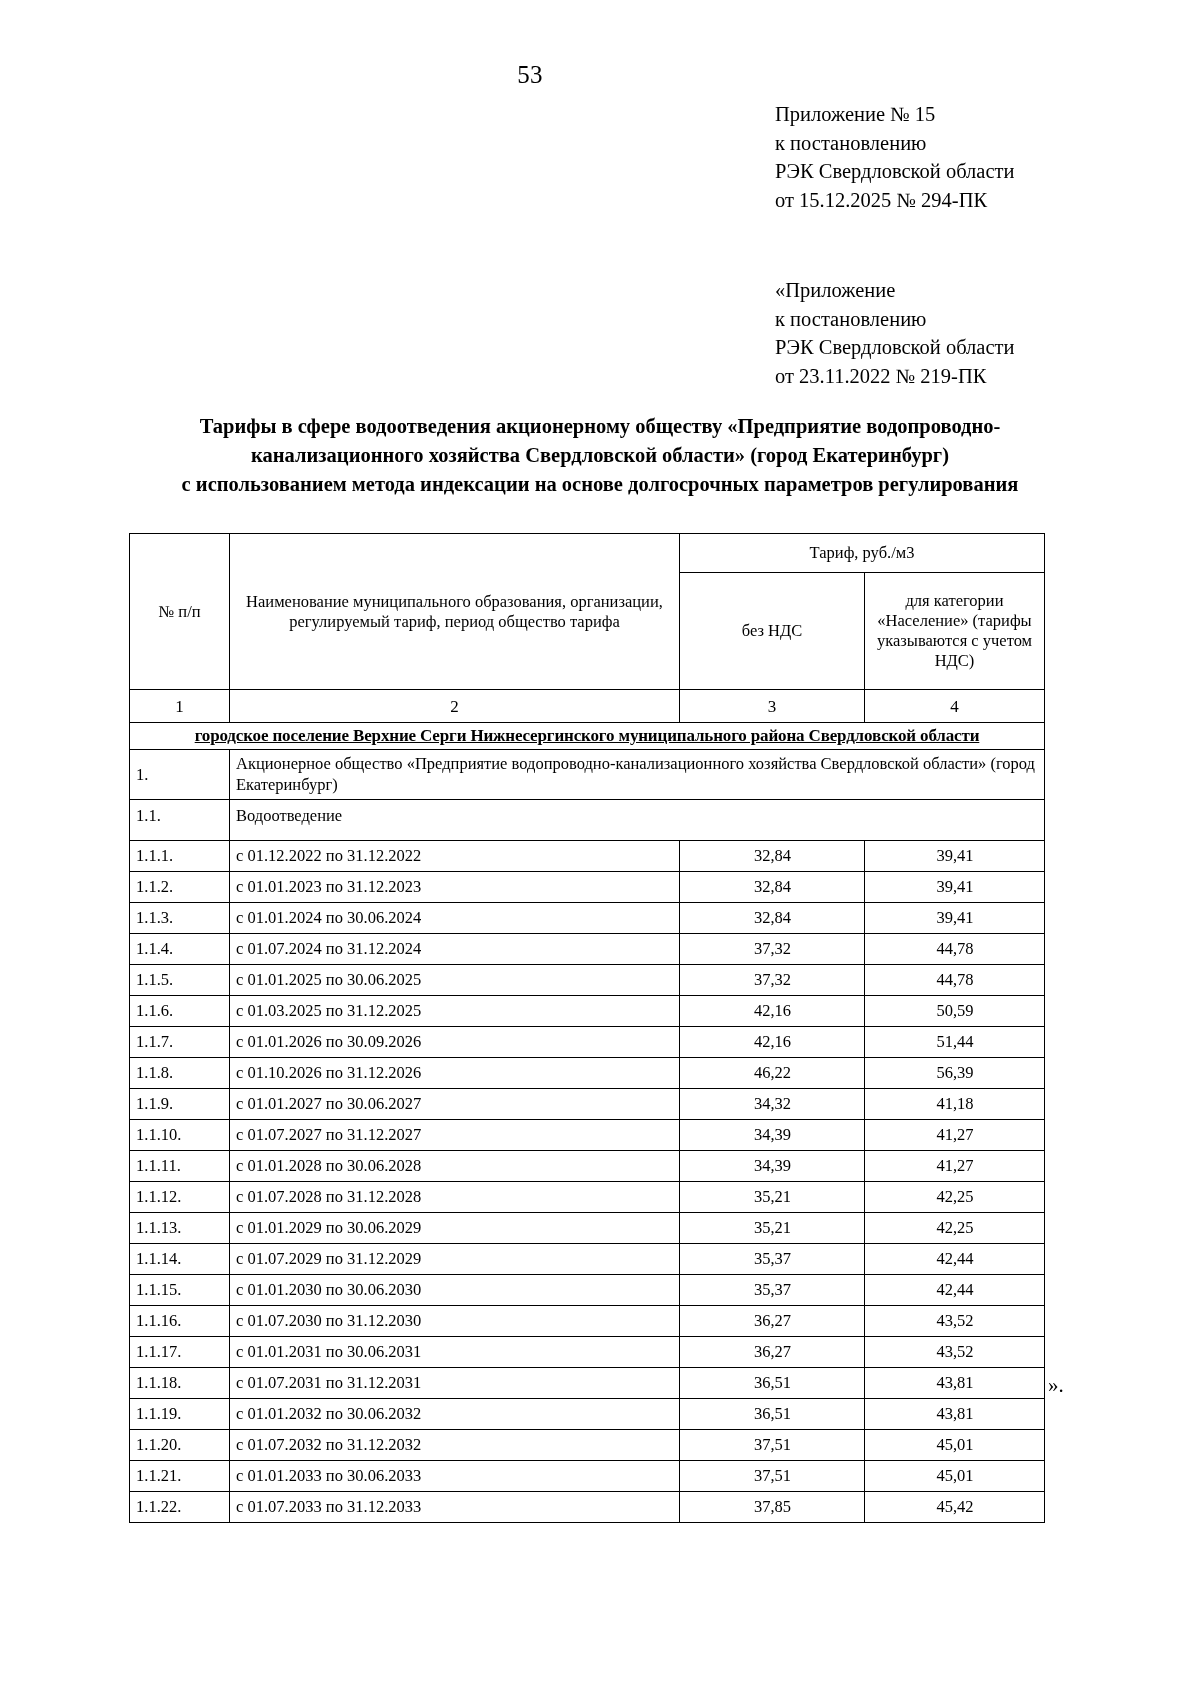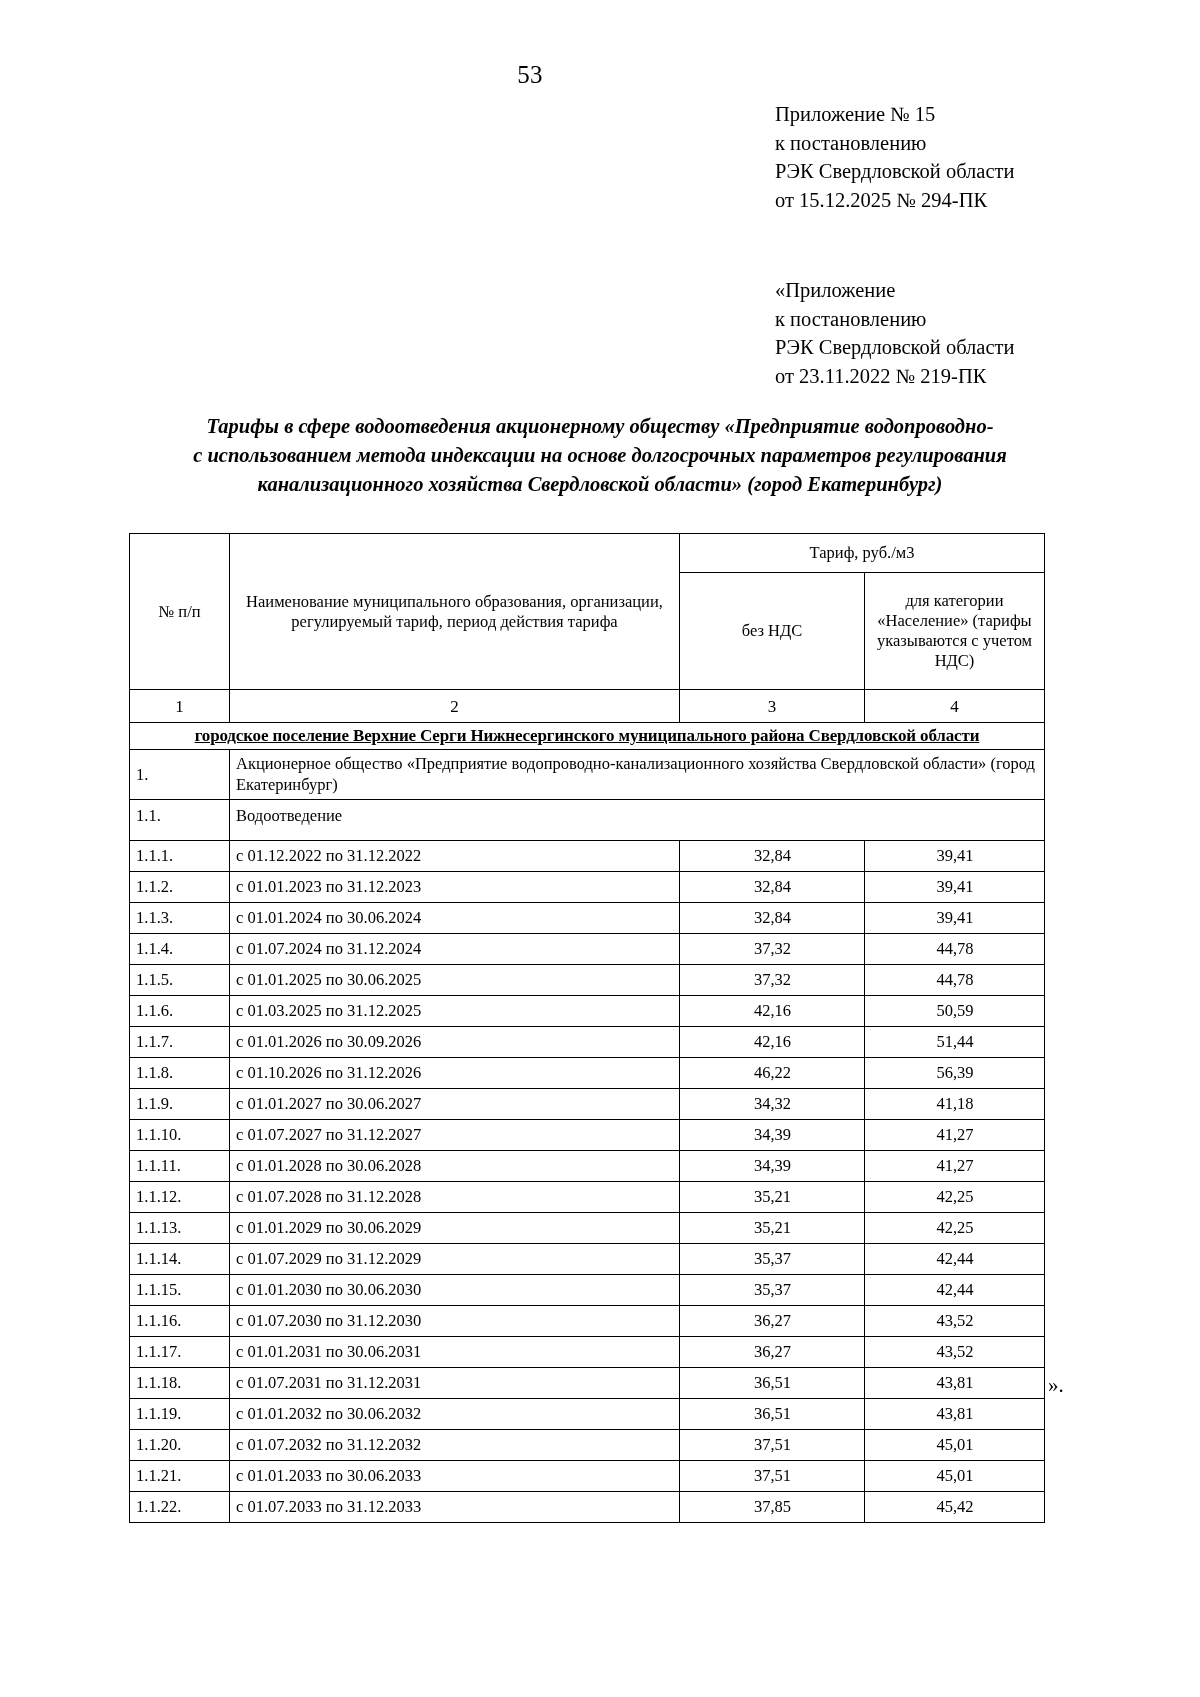--- a/index.html
+++ b/index.html
@@ -50,21 +50,21 @@
   .doc-title {
     position: absolute;
     top: 412px;
     left: 130px;
     width: 940px;
     text-align: center;
     font-weight: bold;
     font-size: 20.5px;
     line-height: 29px;
   }
-  .doc-title .tline { display: block; font-style: italic; }
+  .doc-title .tline { display: block; }
 
   
   .tariff-table {
     position: absolute;
     top: 533px;
     left: 129px;
     width: 915px;
     border-collapse: collapse;
     table-layout: fixed;
     font-size: 16.5px;
@@ -153,35 +153,35 @@
 
   <div class="ref-block ref-block-2">
     <span class="ref-line">«Приложение</span>
     <span class="ref-line">к постановлению</span>
     <span class="ref-line">РЭК Свердловской области</span>
     <span class="ref-line">от 23.11.2022 № 219-ПК</span>
   </div>
 
   <div class="doc-title">
     <span class="tline">Тарифы в сфере водоотведения акционерному обществу «Предприятие водопроводно-</span>
+    <span class="tline">канализационного хозяйства Свердловской области» (город Екатеринбург)</span>
     <span class="tline">с использованием метода индексации на основе долгосрочных параметров регулирования</span>
-    <span class="tline">канализационного хозяйства Свердловской области» (город Екатеринбург)</span>
   </div>
 
   <table class="tariff-table">
     <colgroup>
       <col class="col-num">
       <col class="col-name">
       <col class="col-novat">
       <col class="col-pop">
     </colgroup>
     <thead>
       <tr>
         <th class="hdr-cell hdr-tall" rowspan="2">№ п/п</th>
-        <th class="hdr-cell hdr-tall" rowspan="2">Наименование муниципального образования, организации, регулируемый тариф, период действия тарифа</th>
+        <th class="hdr-cell hdr-tall" rowspan="2">Наименование муниципального образования, организации, регулируемый тариф, период общество тарифа</th>
         <th class="hdr-cell hdr-tariff" colspan="2">Тариф, руб./м3</th>
       </tr>
       <tr>
         <th class="hdr-cell hdr-sub">без НДС</th>
         <th class="hdr-cell hdr-sub">для категории «Население» (тарифы указываются с учетом НДС)</th>
       </tr>
       <tr class="numrow">
         <td>1</td>
         <td>2</td>
         <td>3</td>

